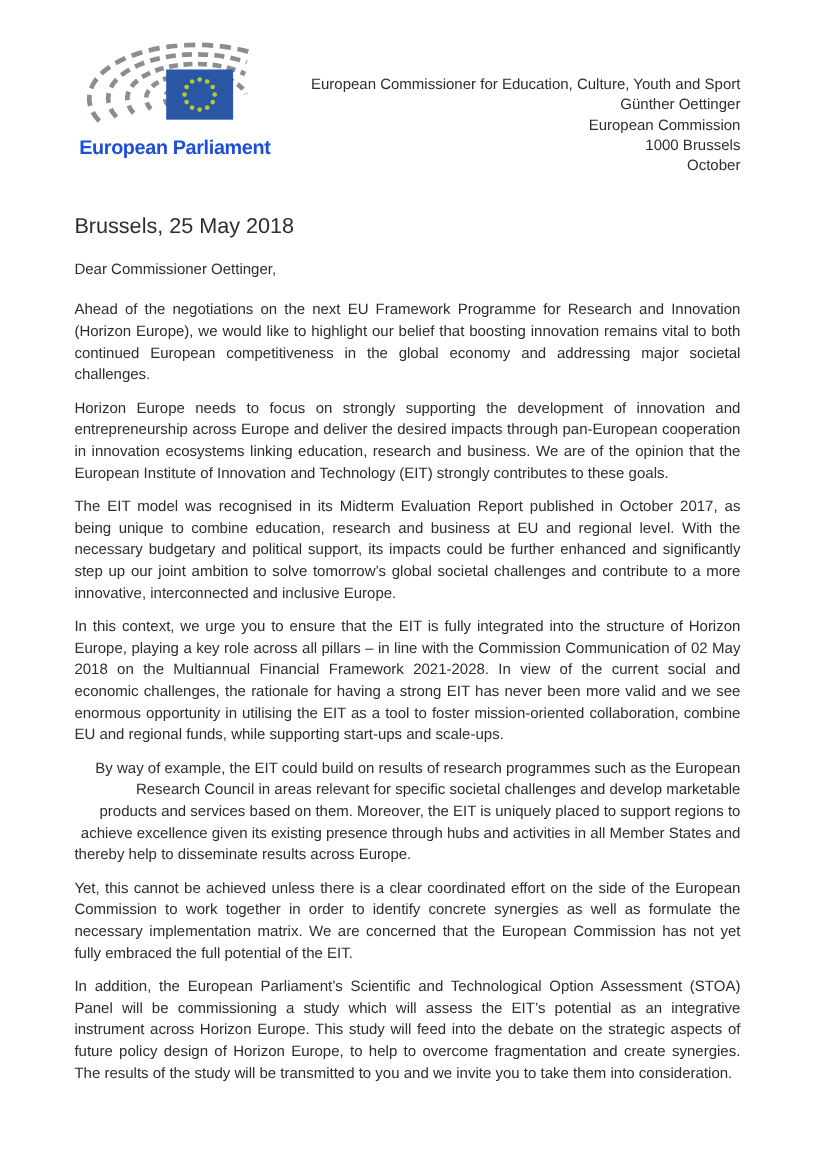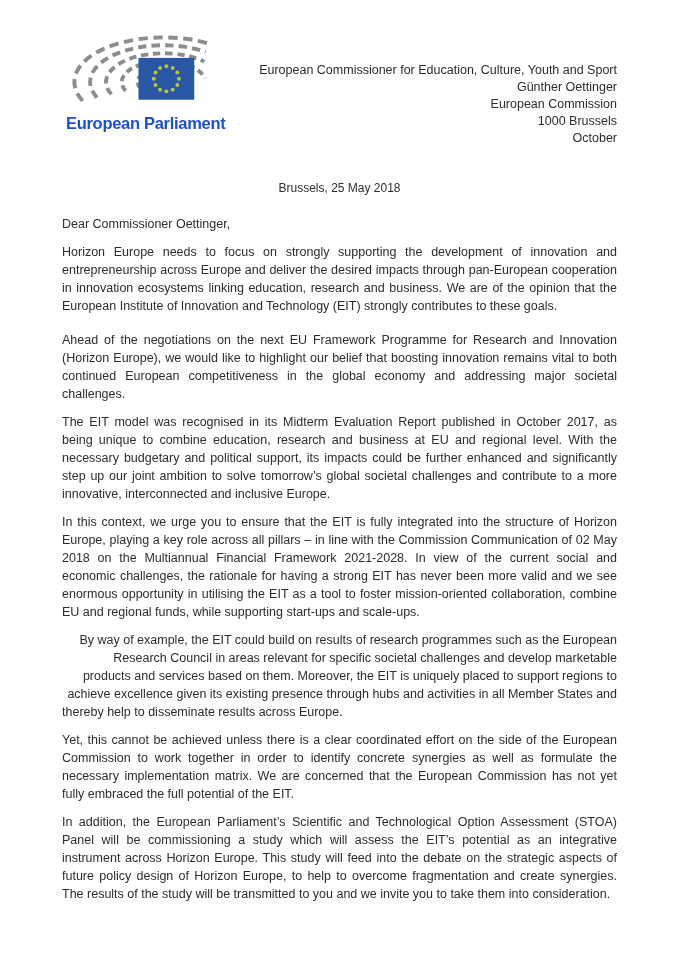--- a/index.html
+++ b/index.html
@@ -32,22 +32,22 @@
   }
   .recipient {
     flex: 1 1 auto;
     margin-top: 32px;
     text-align: right;
     font-size: 12.5px;
     line-height: 17px;
   }
   .date-line {
     margin-top: 32px;
-    text-align: center;
-    font-size: 12px;
+    text-align: left;
+    font-size: 18px;
     line-height: 18px;
   }
   .salutation {
     margin-top: 18px;
     font-size: 12.5px;
     line-height: 18px;
   }
   .body-text { margin-top: 6px; }
   .para {
     margin-top: 10px;
@@ -106,22 +106,22 @@
       <div>October</div>
     </div>
 
   </div>
 
   <div class="date-line">Brussels, 25 May 2018</div>
 
   <div class="salutation">Dear Commissioner Oettinger,</div>
 
   <div class="body-text">
+    <p class="para first">Ahead of the negotiations on the next EU Framework Programme for Research and Innovation (Horizon Europe), we would like to highlight our belief that boosting innovation remains vital to both continued European competitiveness in the global economy and addressing major societal challenges.</p>
     <p class="para">Horizon Europe needs to focus on strongly supporting the development of innovation and entrepreneurship across Europe and deliver the desired impacts through pan-European cooperation in innovation ecosystems linking education, research and business. We are of the opinion that the European Institute of Innovation and Technology (EIT) strongly contributes to these goals.</p>
-    <p class="para first">Ahead of the negotiations on the next EU Framework Programme for Research and Innovation (Horizon Europe), we would like to highlight our belief that boosting innovation remains vital to both continued European competitiveness in the global economy and addressing major societal challenges.</p>
     <p class="para">The EIT model was recognised in its Midterm Evaluation Report published in October 2017, as being unique to combine education, research and business at EU and regional level. With the necessary budgetary and political support, its impacts could be further enhanced and significantly step up our joint ambition to solve tomorrow’s global societal challenges and contribute to a more innovative, interconnected and inclusive Europe.</p>
     <p class="para">In this context, we urge you to ensure that the EIT is fully integrated into the structure of Horizon Europe, playing a key role across all pillars – in line with the Commission Communication of 02 May 2018 on the Multiannual Financial Framework 2021-2028. In view of the current social and economic challenges, the rationale for having a strong EIT has never been more valid and we see enormous opportunity in utilising the EIT as a tool to foster mission-oriented collaboration, combine EU and regional funds, while supporting start-ups and scale-ups.</p>
     <p class="para ragged">By way of example, the EIT could build on results of research programmes such as the European Research Council in areas relevant for specific societal challenges and develop marketable products and services based on them. Moreover, the EIT is uniquely placed to support regions to achieve excellence given its existing presence through hubs and activities in all Member States and thereby help to disseminate results across Europe.</p>
     <p class="para">Yet, this cannot be achieved unless there is a clear coordinated effort on the side of the European Commission to work together in order to identify concrete synergies as well as formulate the necessary implementation matrix. We are concerned that the European Commission has not yet fully embraced the full potential of the EIT.</p>
     <p class="para">In addition, the European Parliament’s Scientific and Technological Option Assessment (STOA) Panel will be commissioning a study which will assess the EIT’s potential as an integrative instrument across Horizon Europe. This study will feed into the debate on the strategic aspects of future policy design of Horizon Europe, to help to overcome fragmentation and create synergies. The results of the study will be transmitted to you and we invite you to take them into consideration.</p>
   </div>
 
 </div>
 
 </body></html>

